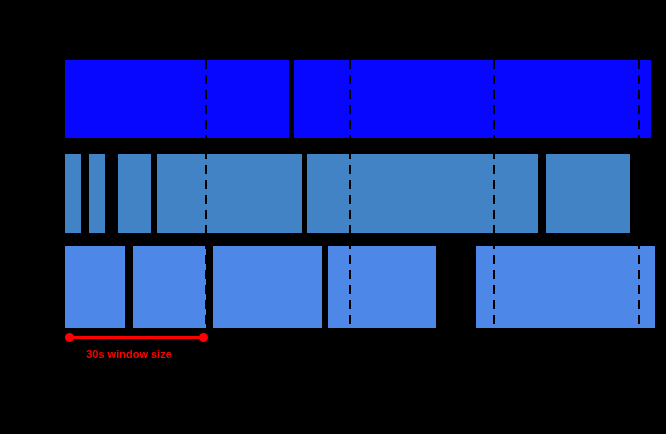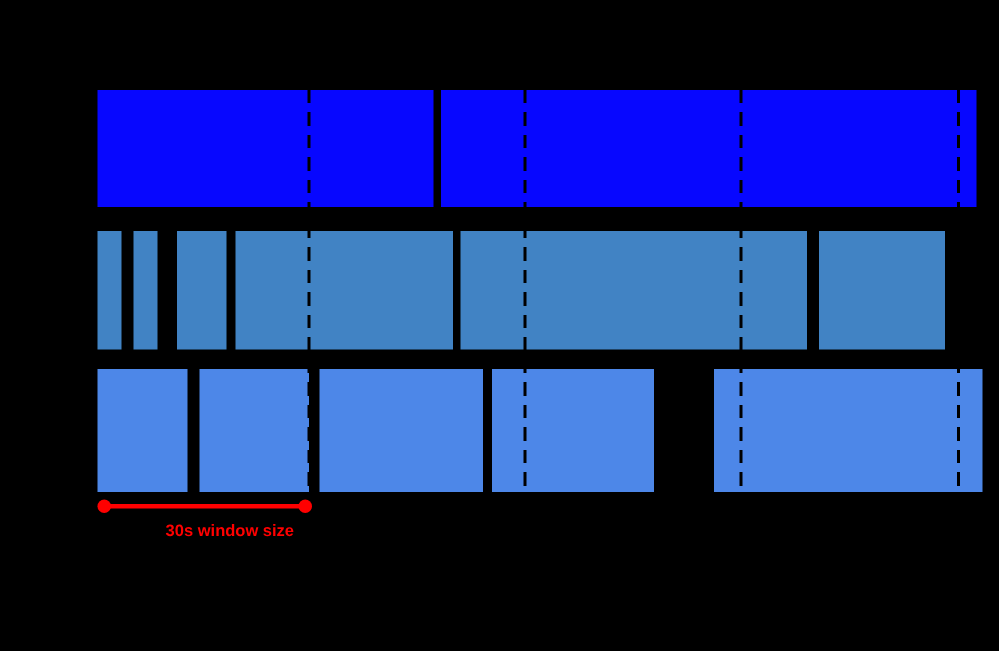--- a/index.html
+++ b/index.html
@@ -34,21 +34,21 @@
     position: absolute;
     width: 9px;
     height: 9px;
     border-radius: 50%;
     z-index: 5;
   }
   .arrow-label {
     position: absolute;
     font-size: 11px;
     font-weight: bold;
-    text-align: right;
+    text-align: center;
     white-space: nowrap;
     z-index: 4;
   }
 </style>
 </head>
 <body>
 
 <div class="canvas" id="canvas" style="width: 666px; height: 434px; background: rgb(0, 0, 0);">
   <div id="bars-layer">
       <div class="bar" style="left: 65px; top: 60px; width: 224px; height: 78px; background: rgb(7, 7, 255);"></div>

